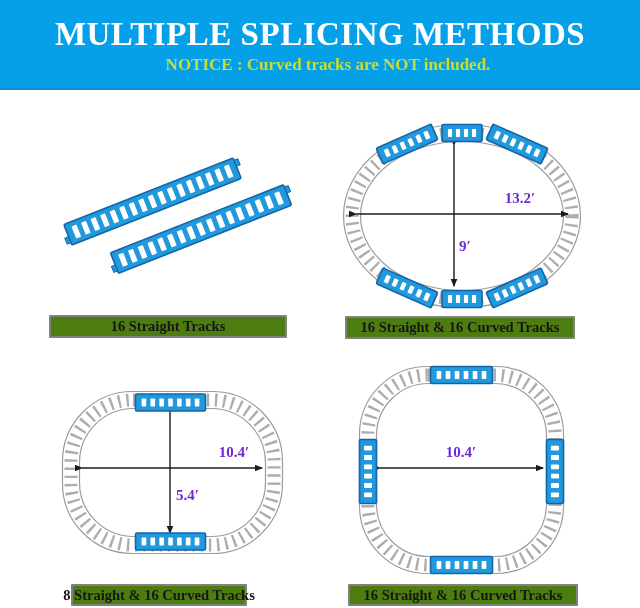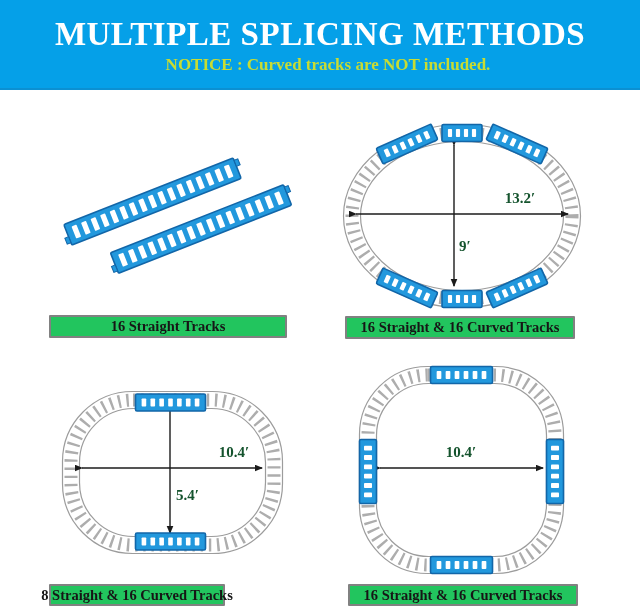--- a/index.html
+++ b/index.html
@@ -25,28 +25,28 @@
   .canvas { position:absolute; left:0; top:0; }
   .band  { fill:none; stroke:#ffffff; stroke-width:17; }
   .ties  { fill:none; stroke:var(--curve-gray); stroke-width:13; stroke-dasharray:2.4 5.8; }
   .edge  { fill:none; stroke:var(--edge-gray); stroke-width:1.2; }
   .dim-line { stroke:#1b1b1b; stroke-width:1.4; }
   .ladder-body { fill:var(--track-blue); stroke:var(--track-dark); stroke-width:1.6; }
   .slot  { fill:#ffffff; }
   .tab   { fill:var(--track-blue); stroke:var(--track-dark); stroke-width:1; }
   
   .caption {
-    position:absolute; height:23px; background:#22c55e;
+    position:absolute; height:23px; background:#4d7c0f;
     border:2px solid #818181; border-radius:1px;
     display:flex; align-items:center; justify-content:center;
     font-size:14.5px; font-weight:bold; color:#161616; white-space:nowrap;
   }
   
   .dim-label {
-    position:absolute; font-size:15px; font-weight:bold; color:#14532d;
+    position:absolute; font-size:15px; font-weight:bold; color:#6d28d9;
     white-space:nowrap;
   }
   .dim-label.center { transform:translateX(-50%); }
 </style>
 </head>
 <body>
 
 <div class="stage">
 
   <div class="banner">
@@ -242,16 +242,16 @@
   </svg>
 
   <div class="dim-label center" style="left:520px; top:190px;">13.2′</div>
   <div class="dim-label" style="left:459px; top:238px;">9′</div>
   <div class="dim-label center" style="left:234px; top:444px;">10.4′</div>
   <div class="dim-label" style="left:176px; top:487px;">5.4′</div>
   <div class="dim-label center" style="left:461px; top:444px;">10.4′</div>
 
   <div class="caption" style="left:49px;  top:315px; width:238px;">16 Straight Tracks</div>
   <div class="caption" style="left:345px; top:316px; width:230px;">16 Straight &amp; 16 Curved Tracks</div>
-  <div class="caption" style="left:49px;  top:584px; width:176px; height:22px;">8 Straight &amp; 16 Curved Tracks</div>
+  <div class="caption" style="left:71px;  top:584px; width:176px; height:22px;">8 Straight &amp; 16 Curved Tracks</div>
   <div class="caption" style="left:348px; top:584px; width:230px; height:22px;">16 Straight &amp; 16 Curved Tracks</div>
 
 </div>
 
 </body></html>

